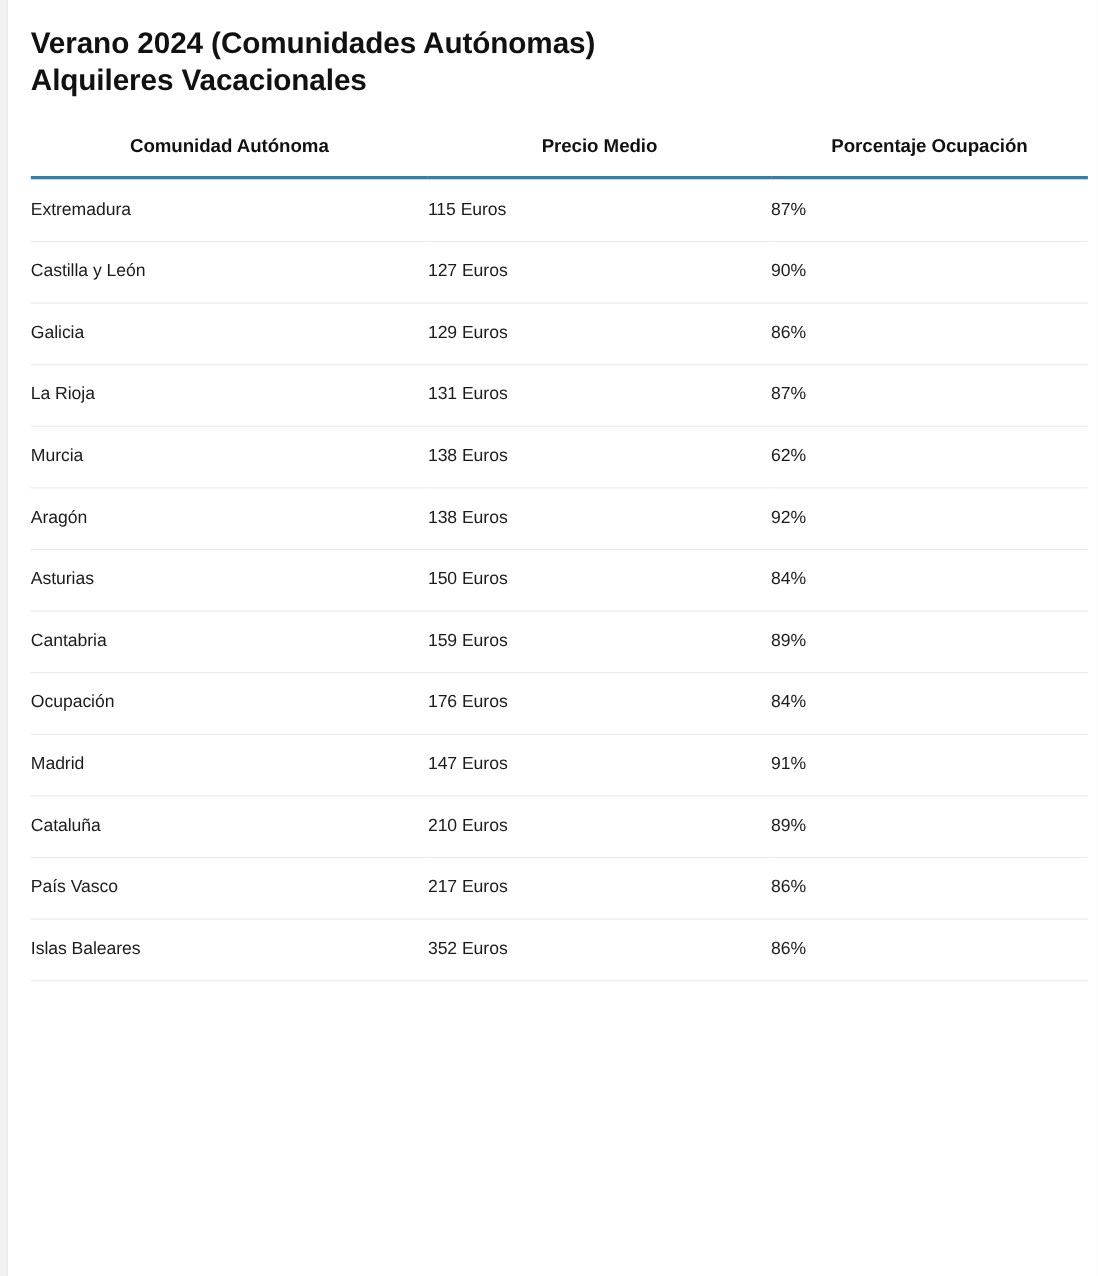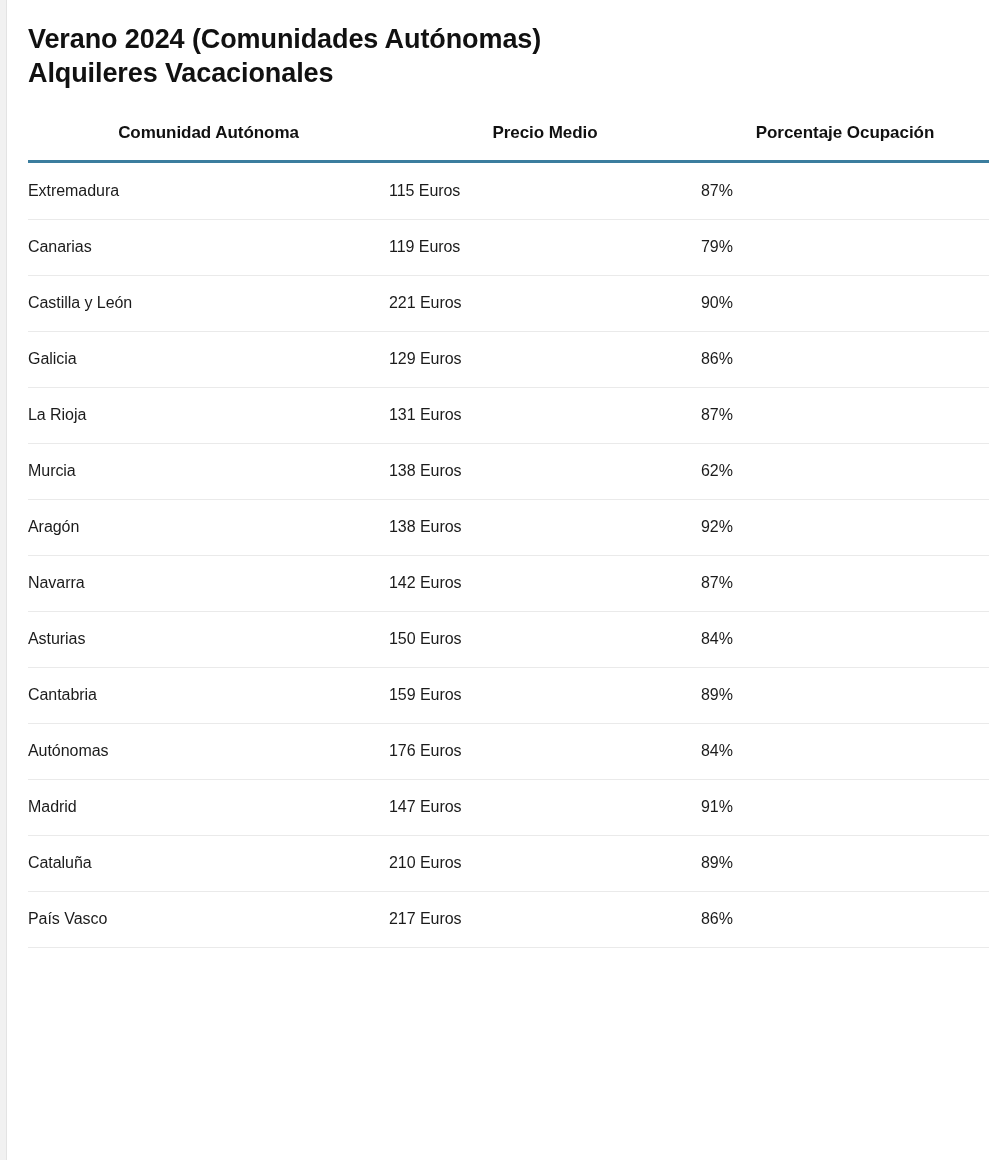--- a/index.html
+++ b/index.html
@@ -115,27 +115,22 @@
               <th>Porcentaje Ocupación</th>
             </tr>
           </thead>
           <tbody id="table-body">
               <tr>
                 <td>Extremadura</td>
                 <td>115 Euros</td>
                 <td>87%</td>
               </tr>
               <tr>
-                <td>Canarias</td>
-                <td>119 Euros</td>
-                <td>79%</td>
-              </tr>
-              <tr>
                 <td>Castilla y León</td>
-                <td>221 Euros</td>
+                <td>127 Euros</td>
                 <td>90%</td>
               </tr>
               <tr>
                 <td>Galicia</td>
                 <td>129 Euros</td>
                 <td>86%</td>
               </tr>
               <tr>
                 <td>La Rioja</td>
                 <td>131 Euros</td>
@@ -145,53 +140,53 @@
                 <td>Murcia</td>
                 <td>138 Euros</td>
                 <td>62%</td>
               </tr>
               <tr>
                 <td>Aragón</td>
                 <td>138 Euros</td>
                 <td>92%</td>
               </tr>
               <tr>
-                <td>Navarra</td>
-                <td>142 Euros</td>
-                <td>87%</td>
-              </tr>
-              <tr>
                 <td>Asturias</td>
                 <td>150 Euros</td>
                 <td>84%</td>
               </tr>
               <tr>
                 <td>Cantabria</td>
                 <td>159 Euros</td>
                 <td>89%</td>
               </tr>
               <tr>
-                <td>Autónomas</td>
+                <td>Ocupación</td>
                 <td>176 Euros</td>
                 <td>84%</td>
               </tr>
               <tr>
                 <td>Madrid</td>
                 <td>147 Euros</td>
                 <td>91%</td>
               </tr>
               <tr>
                 <td>Cataluña</td>
                 <td>210 Euros</td>
                 <td>89%</td>
               </tr>
               <tr>
                 <td>País Vasco</td>
                 <td>217 Euros</td>
                 <td>86%</td>
               </tr>
+              <tr>
+                <td>Islas Baleares</td>
+                <td>352 Euros</td>
+                <td>86%</td>
+              </tr>
             </tbody>
         </table>
       </div>
 
     </div>
   </div>
 </div>
 
 </body></html>

